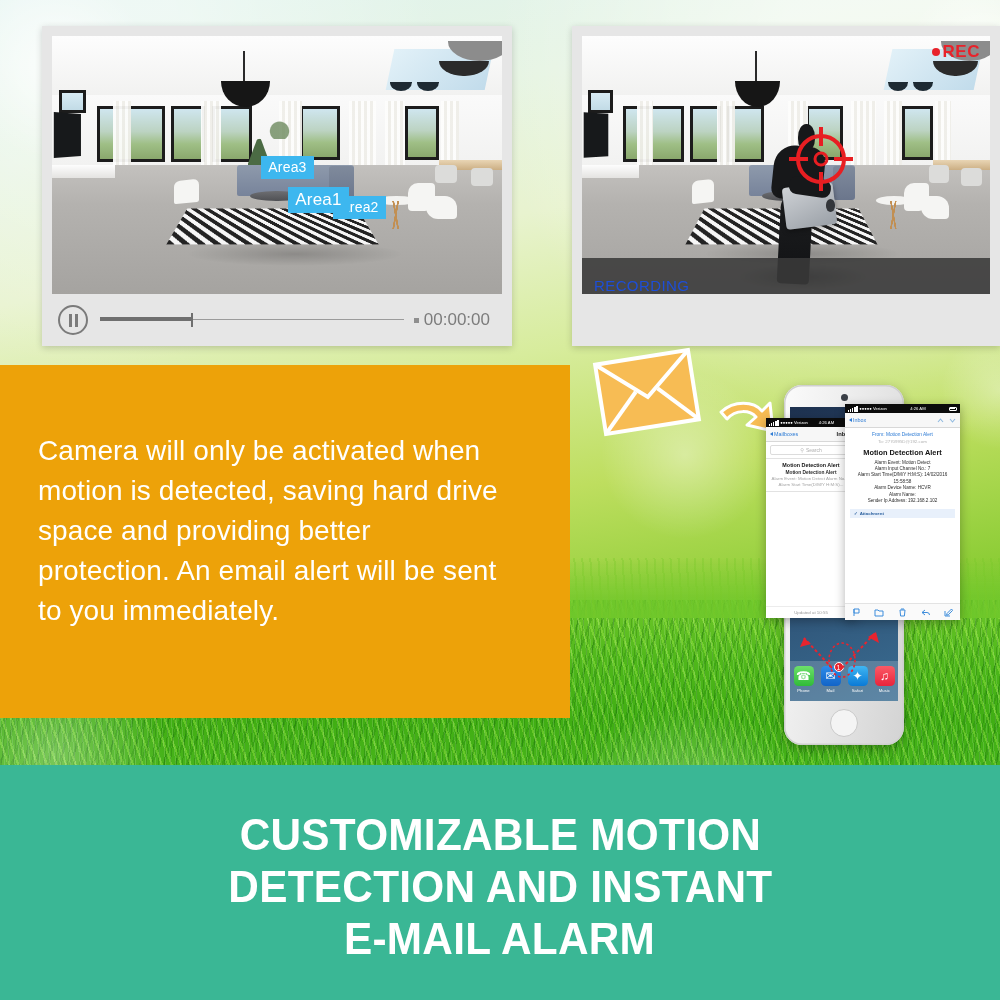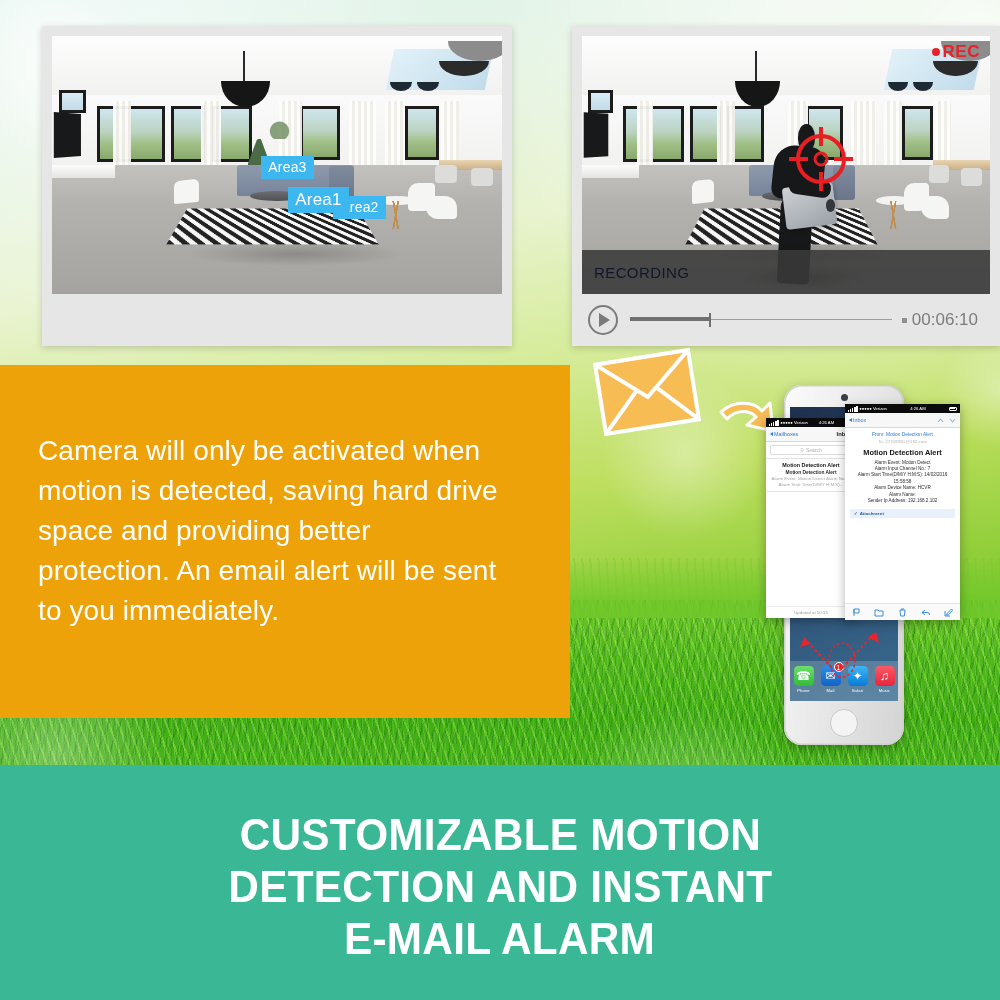--- a/index.html
+++ b/index.html
@@ -165,23 +165,23 @@
   
   #rec-indicator {
     position:absolute; right:10px; top:6px;
     display:flex; align-items:center; gap:3px;
     color:#e8222a; font-size:17px; font-weight:bold; letter-spacing:.5px;
   }
   #rec-indicator .dot { width:8px; height:8px; border-radius:50%; background:#e8222a; }
 
   
   #recording-bar {
-    position:absolute; left:0; right:0; bottom:0; height:44px;
-    background:rgba(58,58,58,.88); color:#0f172a;
-    font-size:15px; letter-spacing:.4px; display:flex; align-items:center; padding-left:12px;
+    position:absolute; left:0; right:0; bottom:0; height:36px;
+    background:rgba(58,58,58,.88); color:#1d4ed8;
+    font-size:15px; letter-spacing:.4px; display:flex; align-items:flex-end; padding-left:12px;
   }
 
   
   .controls { height:52px; display:flex; align-items:center; padding:0 6px; }
   .pbtn { width:30px; height:30px; border-radius:50%; border:2px solid #7b7b7b;
     display:flex; align-items:center; justify-content:center; flex:0 0 auto; }
   .pbtn .pause { display:flex; gap:3px; }
   .pbtn .pause i { display:block; width:3px; height:13px; background:#7b7b7b; }
   .pbtn .play { width:0; height:0; border-left:11px solid #7b7b7b;
     border-top:7px solid transparent; border-bottom:7px solid transparent; margin-left:3px; }
@@ -368,20 +368,37 @@
       <div class="lamp-e">
           <div class="lamp-shade"></div>
         </div>
     </div>
 
     <div class="area-tag" id="area3-tag">Area3</div>
     <div class="area-tag" id="area2-tag">Area2</div>
     <div class="area-tag" id="area1-tag">Area1</div>
   </div>
 
+  <div class="controls">
+    <div class="pbtn">
+      <span class="pause">
+          <i></i>
+          <i></i>
+        </span>
+    </div>
+    <div class="track">
+      <div class="line"></div>
+      <div class="filled" style="width:30%"></div>
+      <div class="handle" style="left:30%"></div>
+    </div>
+    <div class="tstamp">
+      <span class="sq"></span>
+      <span>00:00:00</span>
+    </div>
+  </div>
 </div>
 
 <div class="vcard" id="video-right">
   <div class="frame">
     <div class="room">
       <div class="ceiling"></div>
       <div class="skylight"></div>
       <div class="ceil-beam"></div>
       <div class="wall"></div>
       <div class="win w0"></div>
@@ -455,34 +472,20 @@
     <div id="rec-indicator">
       <span class="dot"></span>
       <span>REC</span>
     </div>
 
     <div id="recording-bar">
       <span>RECORDING</span>
     </div>
   </div>
 
-  <div class="controls">
-    <div class="pbtn">
-      <span class="play"></span>
-    </div>
-    <div class="track">
-      <div class="line"></div>
-      <div class="filled" style="width:30%"></div>
-      <div class="handle" style="left:30%"></div>
-    </div>
-    <div class="tstamp">
-      <span class="sq"></span>
-      <span>00:06:10</span>
-    </div>
-  </div>
 </div>
 
 <div id="copy-panel">
   <p>Camera will only be activated when motion is detected, saving hard drive space and providing better protection. An email alert will be sent to you immediately.</p>
 </div>
 
 <div id="envelope-graphic">
   <svg viewBox="0 0 110 95" width="110" height="95">
     <g transform="rotate(-9 55 47)">
       <rect x="8" y="12" width="94" height="70" fill="#f7bc54" stroke="#ffffff" stroke-width="4"></rect>

